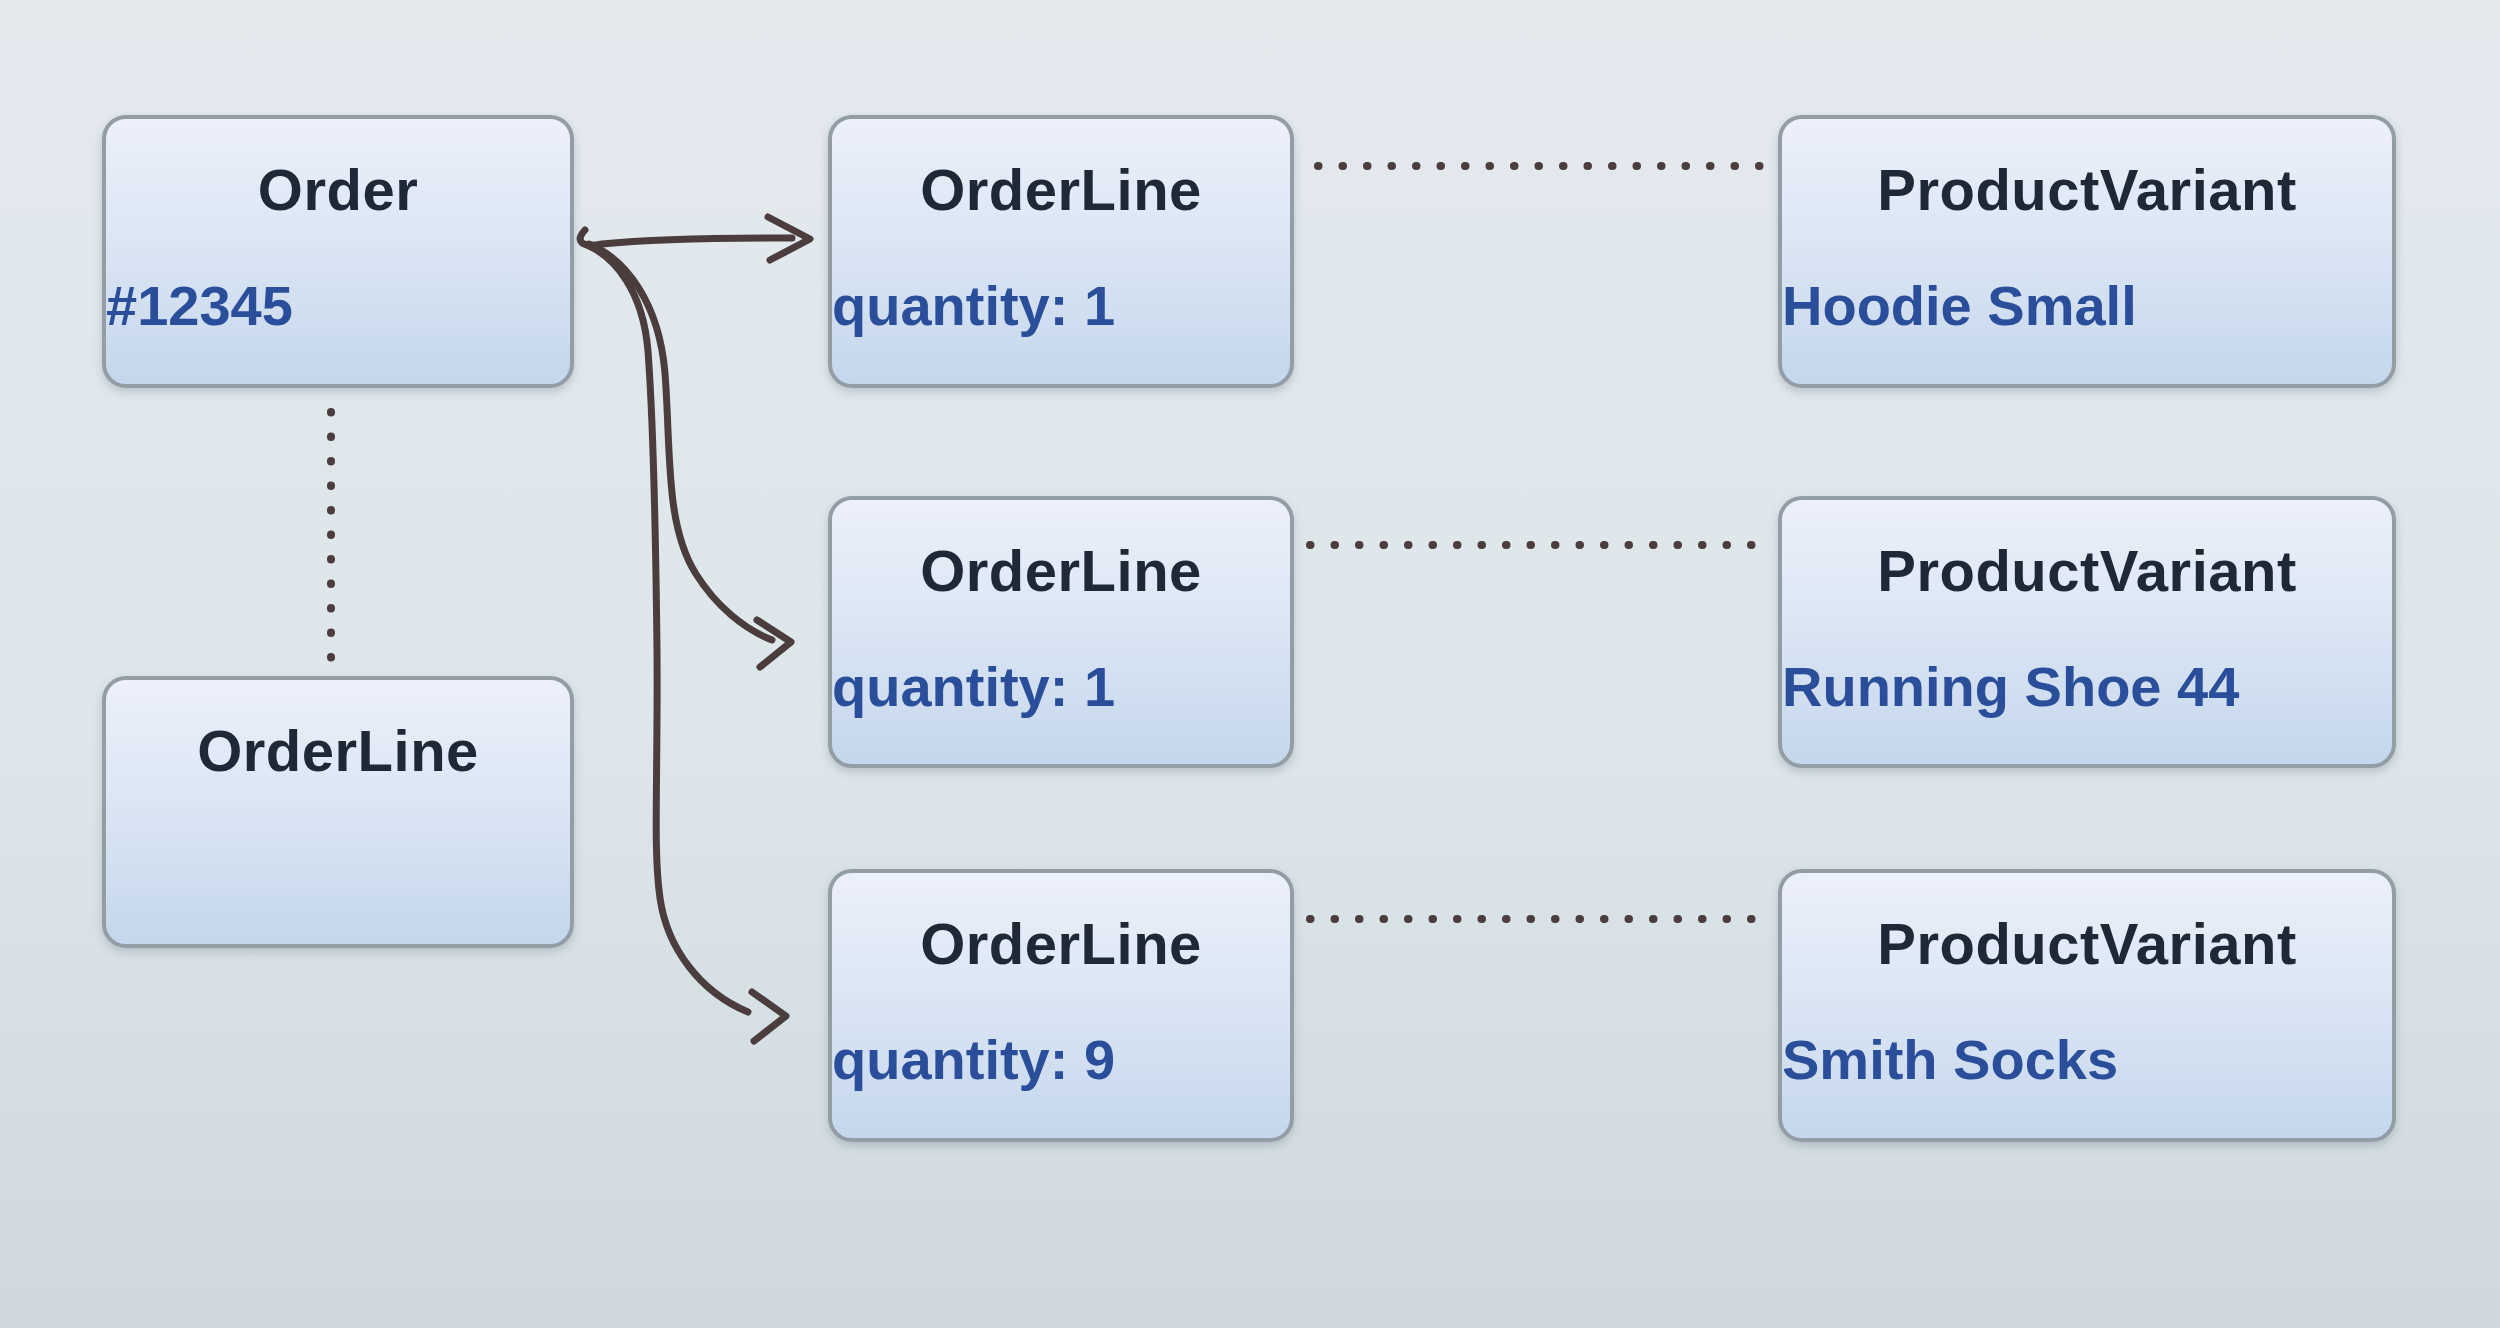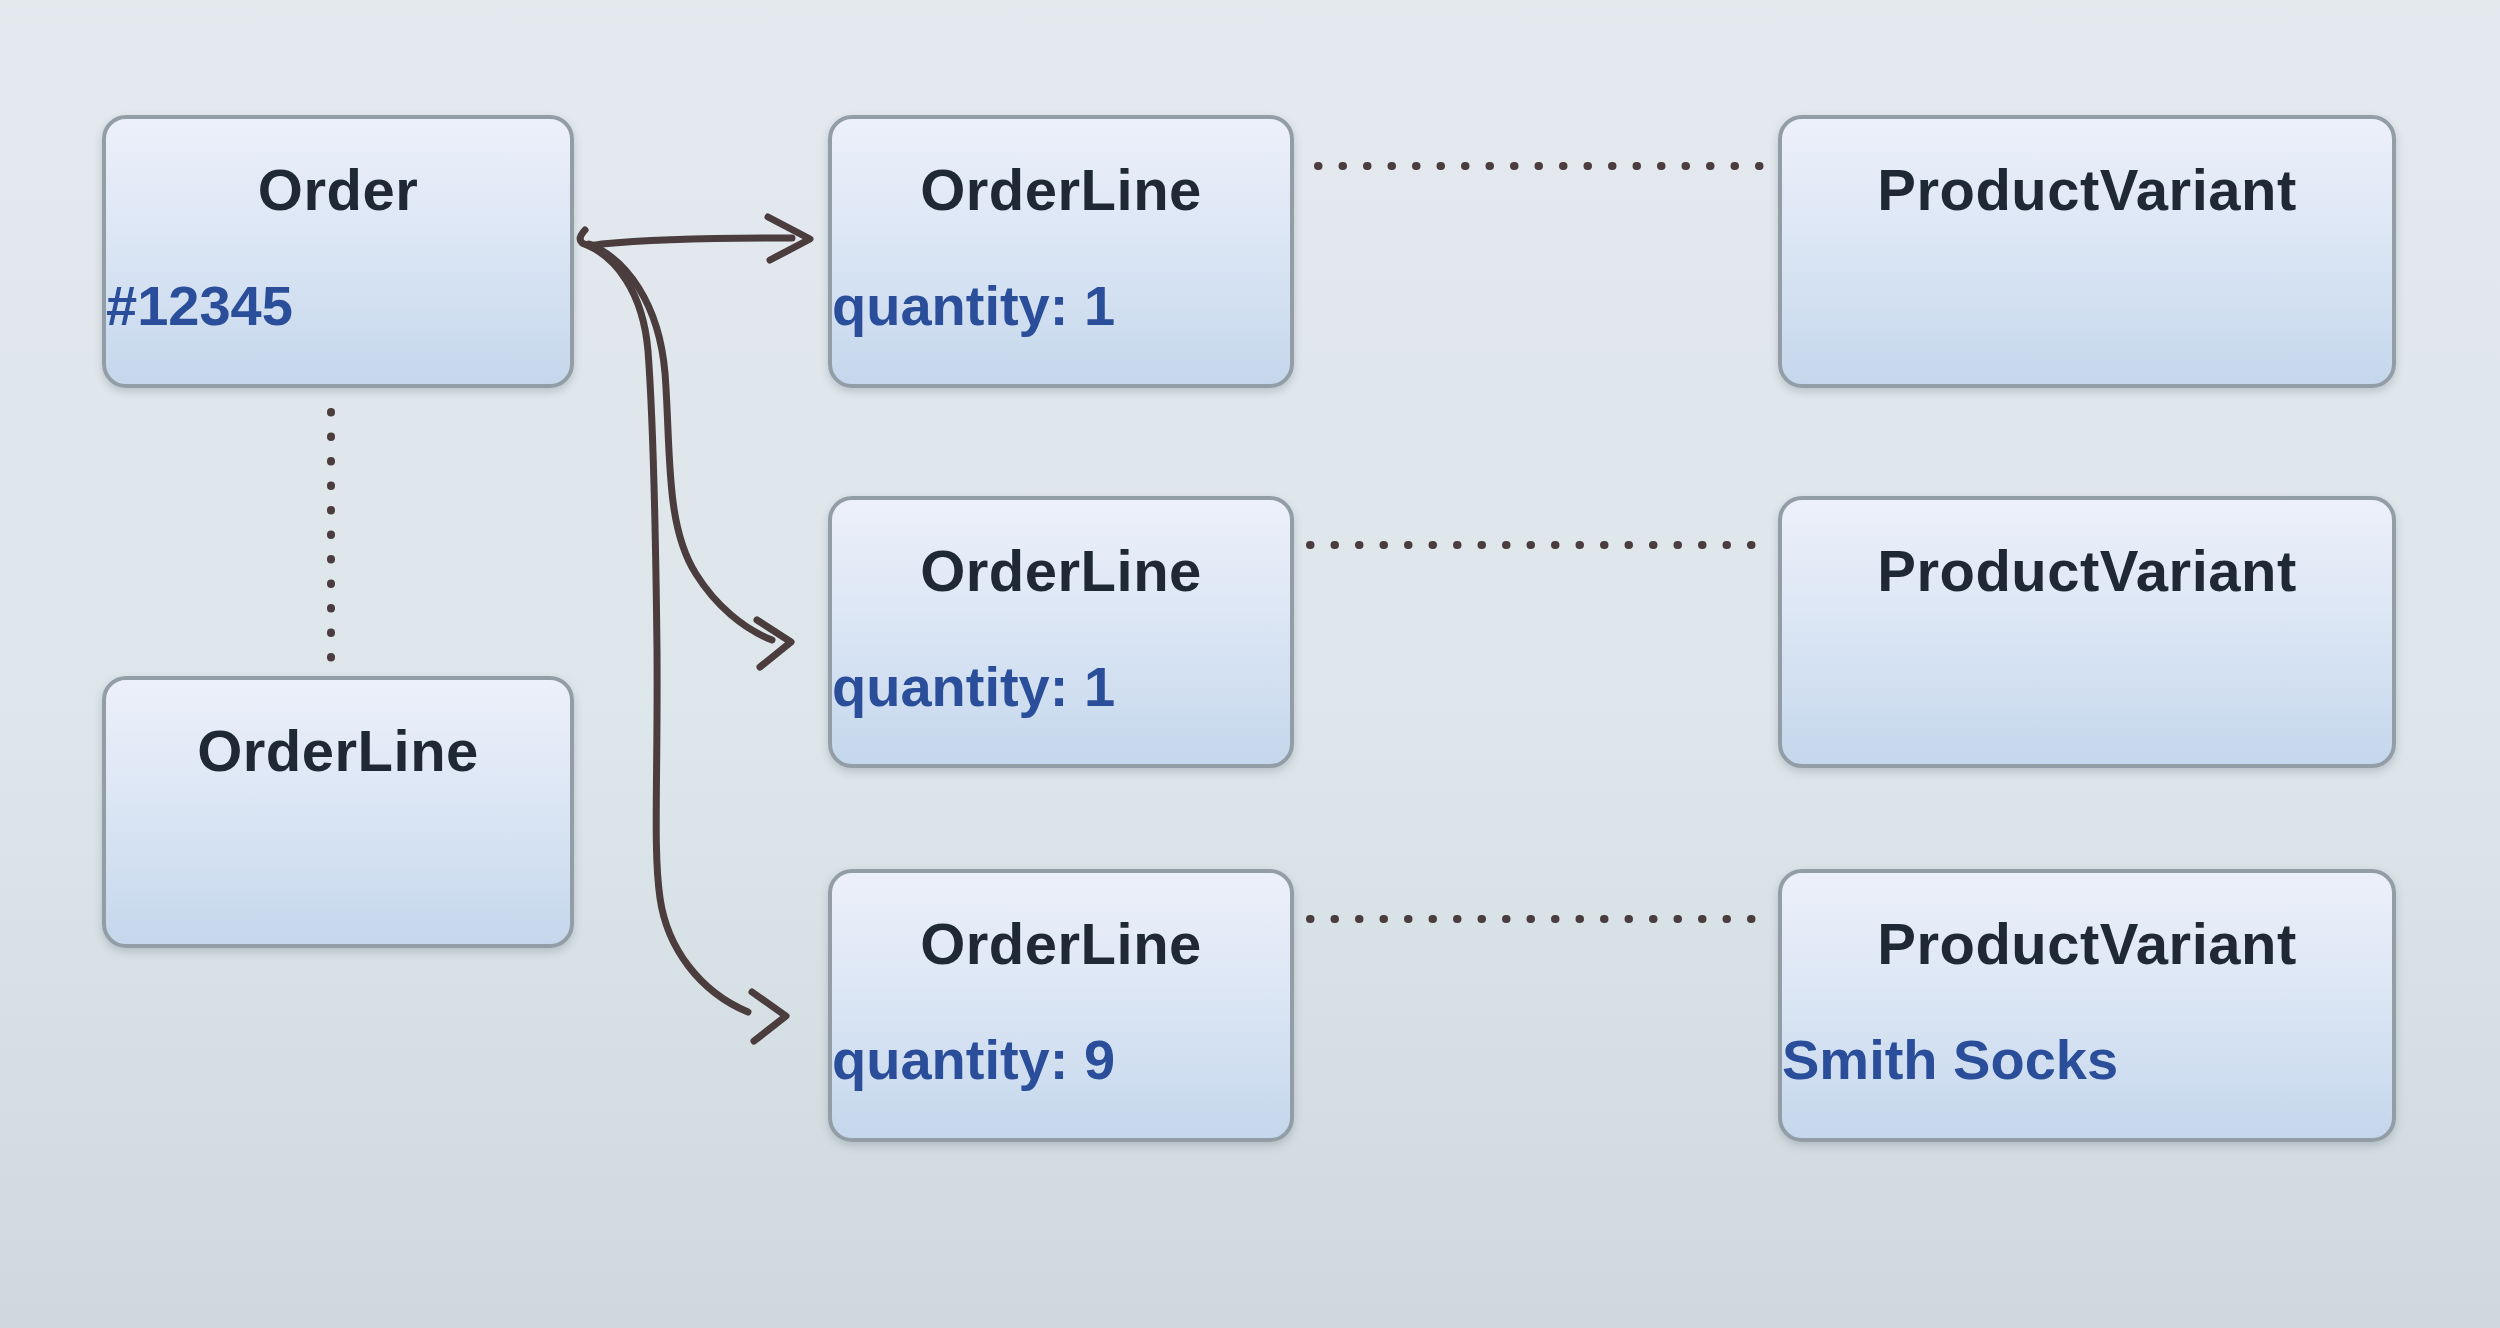--- a/index.html
+++ b/index.html
@@ -115,24 +115,26 @@
     <div class="node-value">quantity: 1</div>
   </div>
 
   <div class="node" style="left:828px;top:869px;width:466px;height:273px;">
     <div class="node-title">OrderLine</div>
     <div class="node-value">quantity: 9</div>
   </div>
 
   <div class="node" style="left:1778px;top:115px;width:618px;height:273px;">
     <div class="node-title">ProductVariant</div>
+    <div class="node-value">Hoodie Small</div>
   </div>
 
   <div class="node" style="left:1778px;top:496px;width:618px;height:272px;">
     <div class="node-title">ProductVariant</div>
+    <div class="node-value">Running Shoe 44</div>
   </div>
 
   <div class="node" style="left:1778px;top:869px;width:618px;height:273px;">
     <div class="node-title">ProductVariant</div>
     <div class="node-value">Smith Socks</div>
   </div>
 
 </div>
 
 </body></html>

